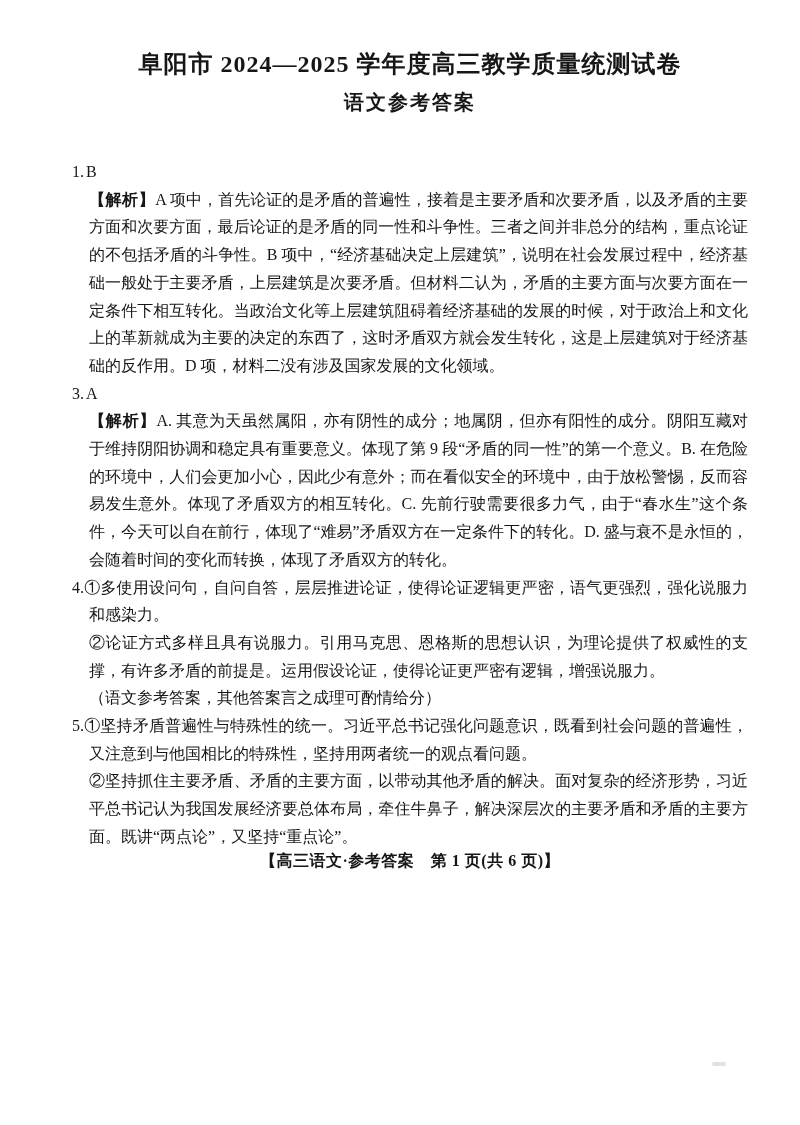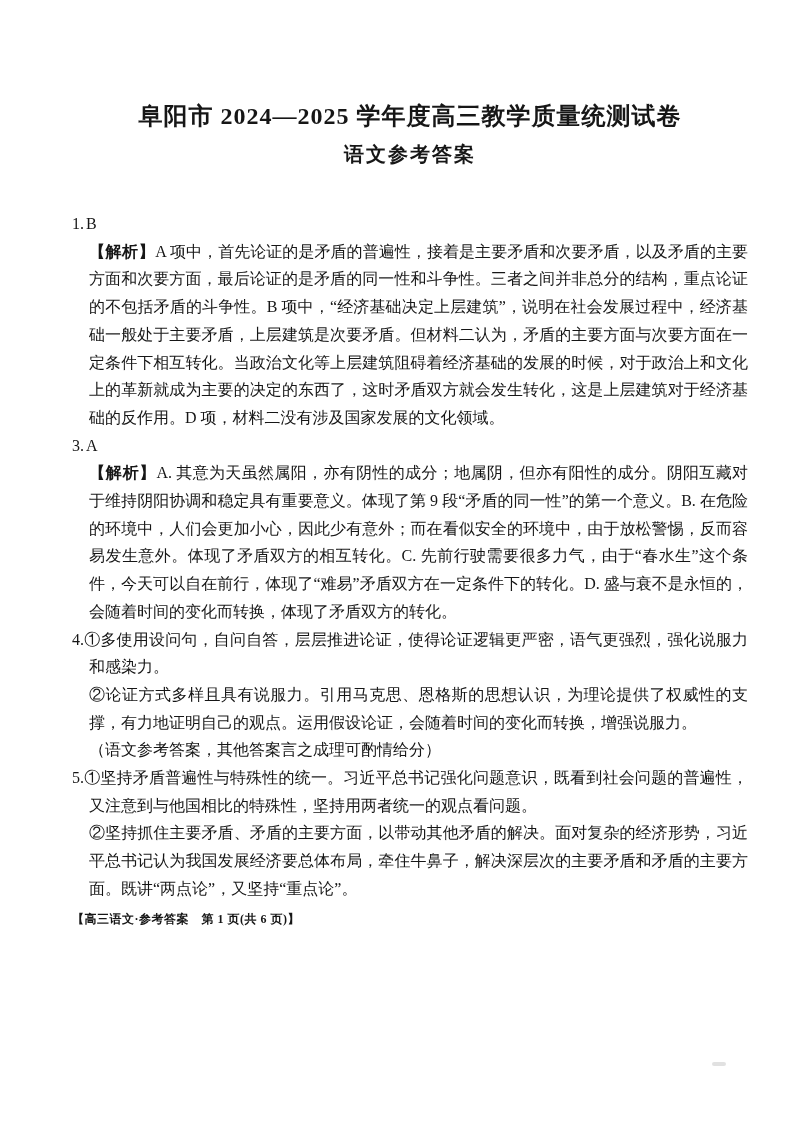--- a/index.html
+++ b/index.html
@@ -13,21 +13,21 @@
     overflow: hidden;
     position: relative;
     color: #161616;
     font-family: "Liberation Serif", "DejaVu Serif", serif;
     -webkit-font-smoothing: antialiased;
   }
   .page {
     box-sizing: border-box;
     width: 800px;
     height: 1125px;
-    padding: 100px 52px 0 72px;
+    padding: 48px 52px 0 72px;
   }
   .title {
     margin: 0;
     text-align: center;
     font-size: 24px;
     font-weight: bold;
     letter-spacing: 1px;
     line-height: 32px;
   }
   .subtitle {
@@ -57,23 +57,22 @@
   }
   .q-ans {
     padding-left: 2px;
   }
   .jiexi {
     font-family: "Liberation Sans", "DejaVu Sans", sans-serif;
     font-weight: bold;
     letter-spacing: 0.5px;
   }
   .footer {
-    margin-top: 8px;
-    text-align: left;
-    font-size: 12px;
+    text-align: center;
+    font-size: 16px;
     font-weight: bold;
     letter-spacing: 0.5px;
   }
   .scan-artifact {
     position: absolute;
     left: 712px;
     top: 1062px;
     width: 14px;
     height: 4px;
     background: #c9c9c9;
@@ -101,21 +100,21 @@
       <p class="para ind"><span class="jiexi">【解析】</span><span>A 项中，首先论证的是矛盾的普遍性，接着是主要矛盾和次要矛盾，以及矛盾的主要方面和次要方面，最后论证的是矛盾的同一性和斗争性。三者之间并非总分的结构，重点论证的不包括矛盾的斗争性。B 项中，“经济基础决定上层建筑”，说明在社会发展过程中，经济基础一般处于主要矛盾，上层建筑是次要矛盾。但材料二认为，矛盾的主要方面与次要方面在一定条件下相互转化。当政治文化等上层建筑阻碍着经济基础的发展的时候，对于政治上和文化上的革新就成为主要的决定的东西了，这时矛盾双方就会发生转化，这是上层建筑对于经济基础的反作用。D 项，材料二没有涉及国家发展的文化领域。</span></p>
     </section>
 
     <section>
       <p class="para hang"><span>3.</span><span class="q-ans">A</span></p>
       <p class="para ind"><span class="jiexi">【解析】</span><span>A. 其意为天虽然属阳，亦有阴性的成分；地属阴，但亦有阳性的成分。阴阳互藏对于维持阴阳协调和稳定具有重要意义。体现了第 9 段“矛盾的同一性”的第一个意义。B. 在危险的环境中，人们会更加小心，因此少有意外；而在看似安全的环境中，由于放松警惕，反而容易发生意外。体现了矛盾双方的相互转化。C. 先前行驶需要很多力气，由于“春水生”这个条件，今天可以自在前行，体现了“难易”矛盾双方在一定条件下的转化。D. 盛与衰不是永恒的，会随着时间的变化而转换，体现了矛盾双方的转化。</span></p>
     </section>
 
     <section>
       <p class="para hang"><span>4.</span><span>①多使用设问句，自问自答，层层推进论证，使得论证逻辑更严密，语气更强烈，强化说服力和感染力。</span></p>
-      <p class="para ind">②论证方式多样且具有说服力。引用马克思、恩格斯的思想认识，为理论提供了权威性的支撑，有力地证明自己的观点。运用假设论证，会随着时间的变化而转换，增强说服力。</p>
+      <p class="para ind">②论证方式多样且具有说服力。引用马克思、恩格斯的思想认识，为理论提供了权威性的支撑，有许多矛盾的前提是。运用假设论证，使得论证更严密有逻辑，增强说服力。</p>
       <p class="para ind">（语文参考答案，其他答案言之成理可酌情给分）</p>
     </section>
 
     <section>
       <p class="para hang"><span>5.</span><span>①坚持矛盾普遍性与特殊性的统一。习近平总书记强化问题意识，既看到社会问题的普遍性，又注意到与他国相比的特殊性，坚持用两者统一的观点看问题。</span></p>
       <p class="para ind">②坚持抓住主要矛盾、矛盾的主要方面，以带动其他矛盾的解决。面对复杂的经济形势，习近平总书记认为我国发展经济要总体布局，牵住牛鼻子，解决深层次的主要矛盾和矛盾的主要方面。既讲“两点论”，又坚持“重点论”。</p>
     </section>
 
   </main>
 

